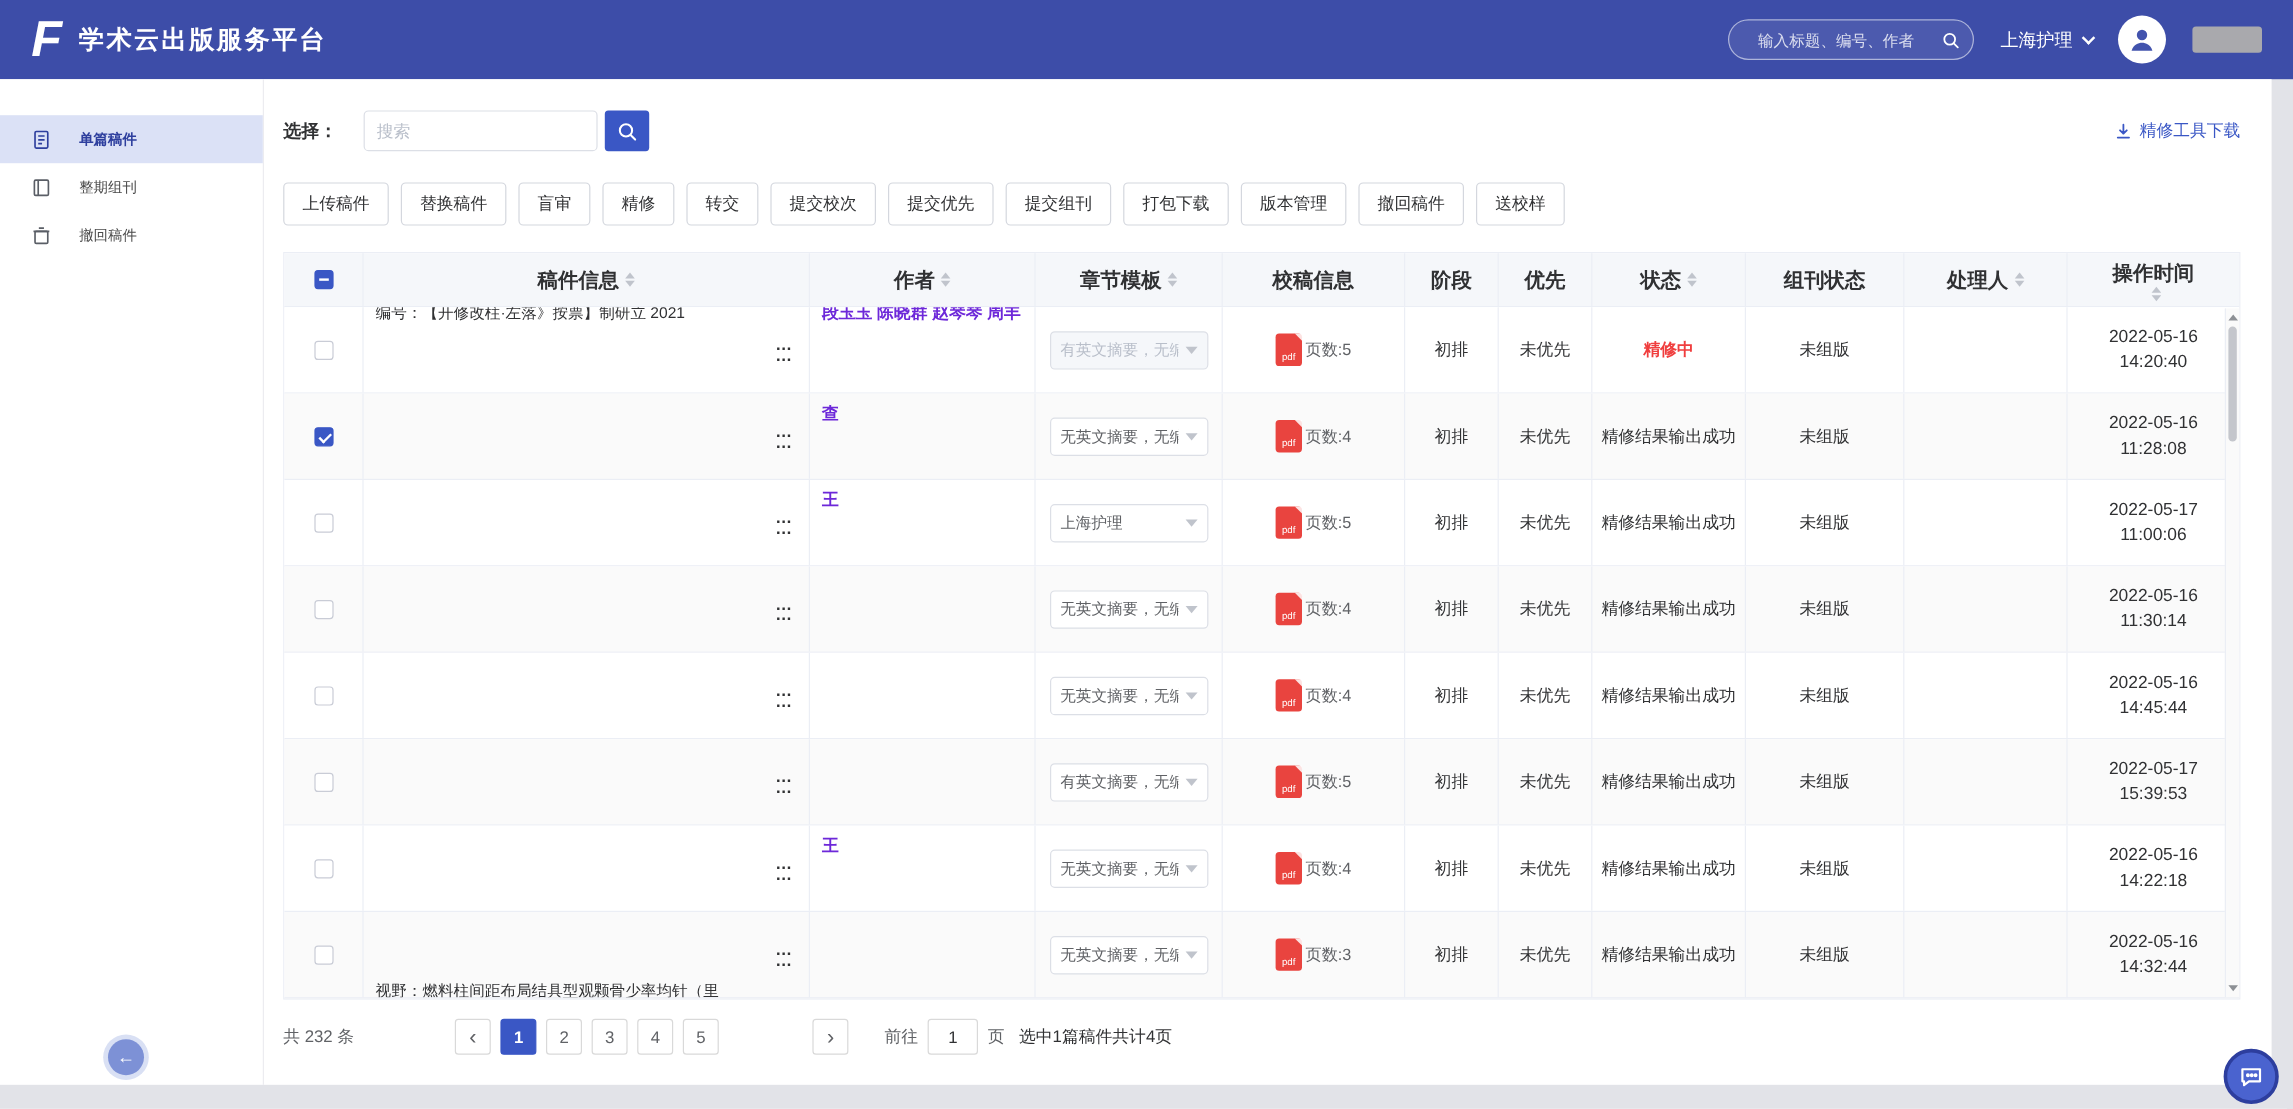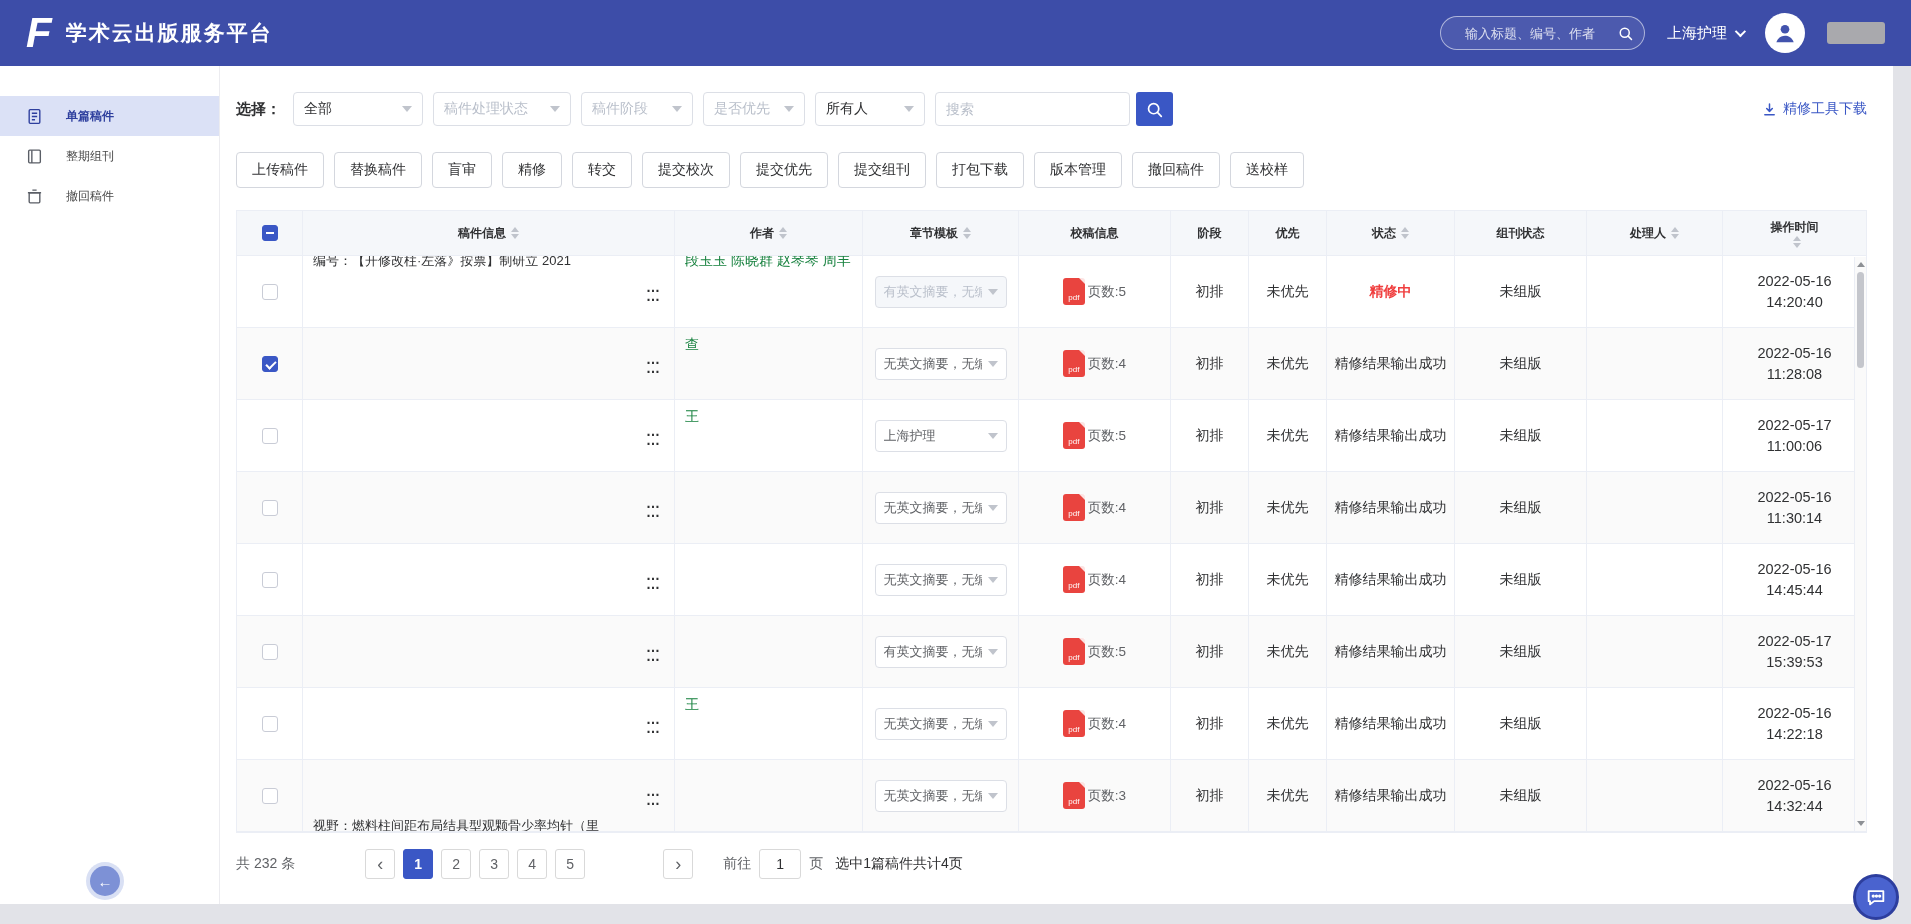--- a/index.html
+++ b/index.html
@@ -51,42 +51,42 @@
   .dl-link { margin-left:auto; display:flex; align-items:center; gap:6px; color:var(--primary); font-size:14px; cursor:pointer; }
 
   
   .action-bar { display:flex; gap:10px; margin-top:26px; }
   .act-btn { height:36px; padding:0 15px; border:1px solid #d4d7de; background:#fff; border-radius:4px; font-size:14px; color:#303133; cursor:pointer; white-space:nowrap; }
 
   
   .table { margin-top:22px; border:1px solid var(--tborder); position:relative; }
   .thead,.trow { display:grid; grid-template-columns:66px 372px 188px 156px 152px 78px 78px 128px 132px 136px 1fr; }
   .thead { background:#f5f7fa; height:45px; border-bottom:1px solid var(--tborder); }
-  .th { display:flex; align-items:center; justify-content:center; font-size:12px; font-weight:bold; color:#303133; border-right:1px solid var(--tborder); cursor:pointer; }
+  .th { display:flex; align-items:center; justify-content:center; font-size:17px; font-weight:bold; color:#303133; border-right:1px solid var(--tborder); cursor:pointer; }
   .th:last-child { border-right:none;flex-direction:column; }
   .sort { display:inline-flex; flex-direction:column; gap:2px; margin-left:5px; }
   .sort i { display:block; width:0; height:0; }
   .sort .s-up { border:4px solid transparent; border-bottom:5px solid #c0c4cc; border-top:0; }
   .sort .s-down { border:4px solid transparent; border-top:5px solid #c0c4cc; border-bottom:0; }
   .trow { height:72px; border-bottom:1px solid var(--tborder); background:#fff; }
   .trow:nth-child(even) { background:#fafafa; }
   .td { display:flex; align-items:center; justify-content:center; font-size:14px; color:#303133; border-right:1px solid var(--tborder); position:relative; overflow:hidden; text-align:center; padding:0 6px; }
   .td:last-child { border-right:none; }
   .cb { position:relative; display:inline-block; width:16px; height:16px; border:1px solid #c9ccd6; border-radius:3px; background:#fff; cursor:pointer; flex:none; }
   .cb.checked { background:var(--primary); border-color:var(--primary); }
   .cb.checked::after { content:''; position:absolute; left:5px; top:2px; width:4px; height:8px; border:solid #fff; border-width:0 2px 2px 0; transform:rotate(45deg); }
   .cb.ind { background:var(--primary); border-color:var(--primary); }
   .cb.ind::after { content:''; position:absolute; left:3px; top:6px; width:8px; height:2px; background:#fff; }
   .c-info,.c-auth { justify-content:flex-start; }
   .info-top { position:absolute; top:1px; left:10px; right:34px; font-size:13px; color:#303133; white-space:nowrap; overflow:hidden; text-align:left; }
   .tbody .trow:first-child .info-top { top:-4px; }
   .info-bottom { position:absolute; bottom:0px; left:10px; right:34px; font-size:13px; color:#303133; white-space:nowrap; overflow:hidden; text-align:left; }
   .tbody .trow:last-child .info-bottom { bottom:-4px; }
   .dots { position:absolute; right:14px; top:50%; transform:translateY(-50%); display:flex; flex-direction:column; line-height:9px; color:#303133; font-weight:bold; }
-  .authors { position:absolute; top:7px; left:10px; right:6px; font-size:14px; color:#15803d; line-height:19px; text-align:left; }
+  .authors { position:absolute; top:7px; left:10px; right:6px; font-size:14px; color:#6d28d9; line-height:19px; text-align:left;font-weight:bold; }
   .tbody .trow:first-child .authors { top:-5px; }
   .tmpl { width:132px; height:32px; border:1px solid var(--border); border-radius:4px; background:#fff; display:flex; align-items:center; padding:0 8px; font-size:13px; color:#606266; cursor:pointer; }
   .tmpl .sel-text { flex:1; white-space:nowrap; overflow:hidden; text-align:left; }
   .tmpl.disabled { background:#f5f7fa; color:#b9bfca; cursor:not-allowed; }
   .c-proof { flex-direction:row; gap:3px; }
   .pdf { width:22px; height:27px; background:#e9443f; border-radius:3px; position:relative; display:flex; align-items:flex-end; justify-content:center; padding-bottom:3px; cursor:pointer; }
   .pdf-fold { position:absolute; top:0; right:0; width:0; height:0; border-top:6px solid #fff; border-left:6px solid transparent; opacity:.85; }
   .pdf-label { color:#fff; font-size:8px; line-height:8px; }
   .pages { font-size:13.5px; color:#606266; }
   .status.red { color:var(--danger); font-weight:bold; }
@@ -94,21 +94,21 @@
   
   .vscroll { position:absolute; top:46px; right:0; bottom:1px; width:12px; background:#fafafa; border-left:1px solid var(--tborder); z-index:3; }
   .vs-arrow { position:absolute; left:0; width:11px; height:13px; display:flex; align-items:center; justify-content:center; cursor:pointer; }
   .vs-arrow.up { top:1px; } .vs-arrow.down { bottom:1px; }
   .vs-arrow.up i { width:0;height:0;border:4px solid transparent; border-bottom:5px solid #8d9095; border-top:0; }
   .vs-arrow.down i { width:0;height:0;border:4px solid transparent; border-top:5px solid #8d9095; border-bottom:0; }
   .vs-thumb { position:absolute; left:2px; top:15px; width:7px; height:96px; border-radius:4px; background:#c4c6cc; cursor:pointer; }
 
   
   .pagination { display:flex; align-items:center; margin-top:16px; font-size:14px; color:#606266; }
-  .total { }
+  .total { margin-right:14px; }
   .page-btn { min-width:30px; height:30px; border:1px solid #d9d9d9; background:#fff; border-radius:3px; font-size:14px; color:#606266; cursor:pointer; display:flex; align-items:center; justify-content:center; }
   .page-btn.nav { font-size:18px; line-height:1; }
   .pages-list { display:inline-flex; gap:8px; margin:0 8px; }
   .pages-list .page-btn.active { background:var(--primary); border-color:var(--primary); color:#fff; font-weight:bold; }
   .goto-label { margin-left:30px; }
   .goto-input { width:42px; height:30px; border:1px solid #d9d9d9; border-radius:3px; text-align:center; font-size:14px; color:#303133; margin:0 8px; outline:none; }
   .selection { margin-left:12px; color:#303133; }
 
   
   .back-float { position:absolute; left:90px; bottom:28px; width:30px; height:30px; border-radius:50%; background:#7d91d6; box-shadow:0 0 0 4px #d9e0f4; color:#fff; font-size:15px; display:flex; align-items:center; justify-content:center; cursor:pointer; z-index:9; }
@@ -165,42 +165,20 @@
           <path d="M1.8 4.5h12.4M6 2h4"></path>
         </svg>
       <span>撤回稿件</span>
     </div>
   </aside>
 
   <main class="main">
 
     <div class="filter-row">
       <span class="filter-label">选择：</span>
-      <div class="filter-selects">
-          <div class="sel-box">
-            <span class="sel-val">全部</span>
-            <i class="caret"></i>
-          </div>
-          <div class="sel-box ph">
-            <span class="sel-val">稿件处理状态</span>
-            <i class="caret"></i>
-          </div>
-          <div class="sel-box ph">
-            <span class="sel-val">稿件阶段</span>
-            <i class="caret"></i>
-          </div>
-          <div class="sel-box ph">
-            <span class="sel-val">是否优先</span>
-            <i class="caret"></i>
-          </div>
-          <div class="sel-box">
-            <span class="sel-val">所有人</span>
-            <i class="caret"></i>
-          </div>
-        </div>
       <input class="f-search" placeholder="搜索" style="">
       <button class="f-search-btn">
         <svg width="17" height="17" viewBox="0 0 20 20">
             <circle cx="9" cy="9" r="6" fill="none" stroke="currentColor" stroke-width="2"></circle>
             <line x1="13.5" y1="13.5" x2="18" y2="18" stroke="currentColor" stroke-width="2" stroke-linecap="round"></line>
           </svg>
       </button>
       <a class="dl-link">
         <svg width="15" height="15" viewBox="0 0 16 16" fill="none" stroke="currentColor" stroke-width="1.6" stroke-linecap="round" stroke-linejoin="round">
             <path d="M8 2v8M5 7l3 3 3-3"></path>

